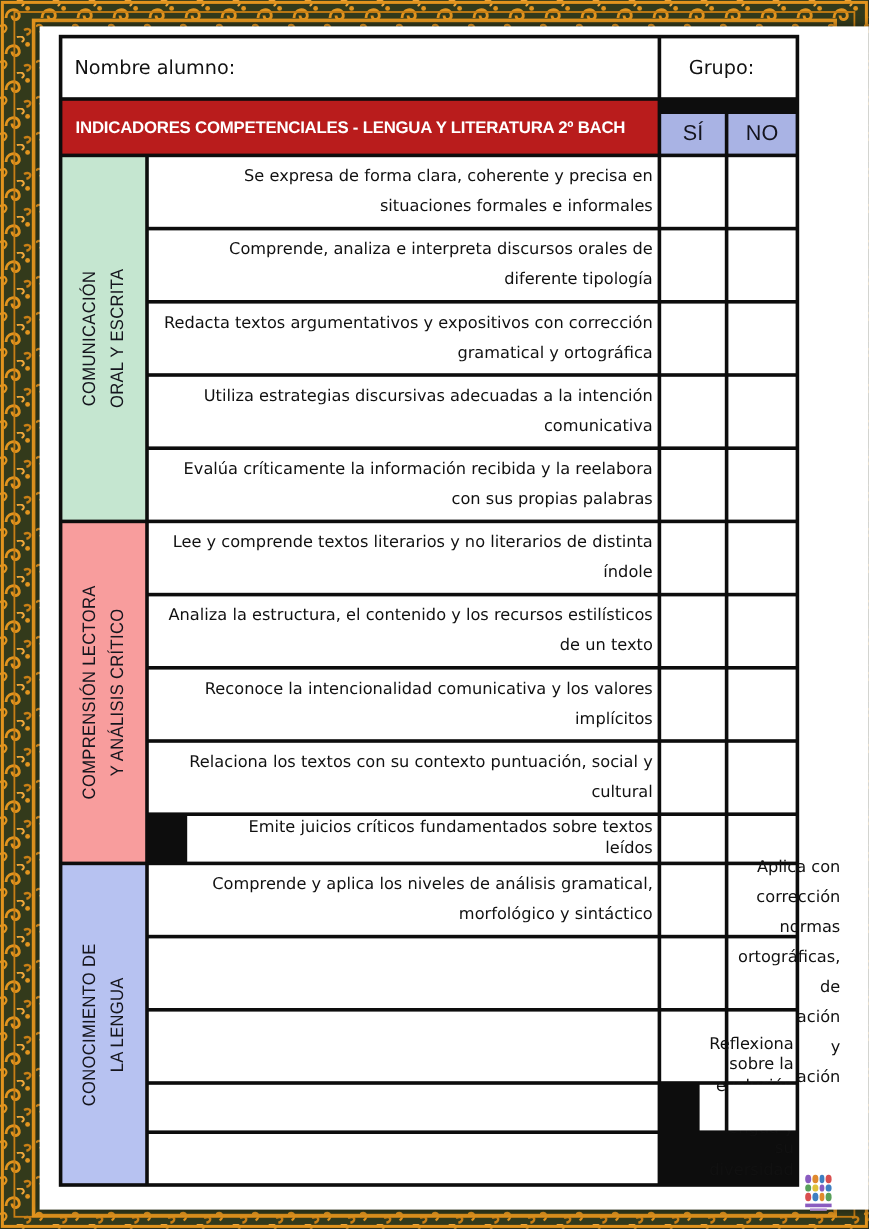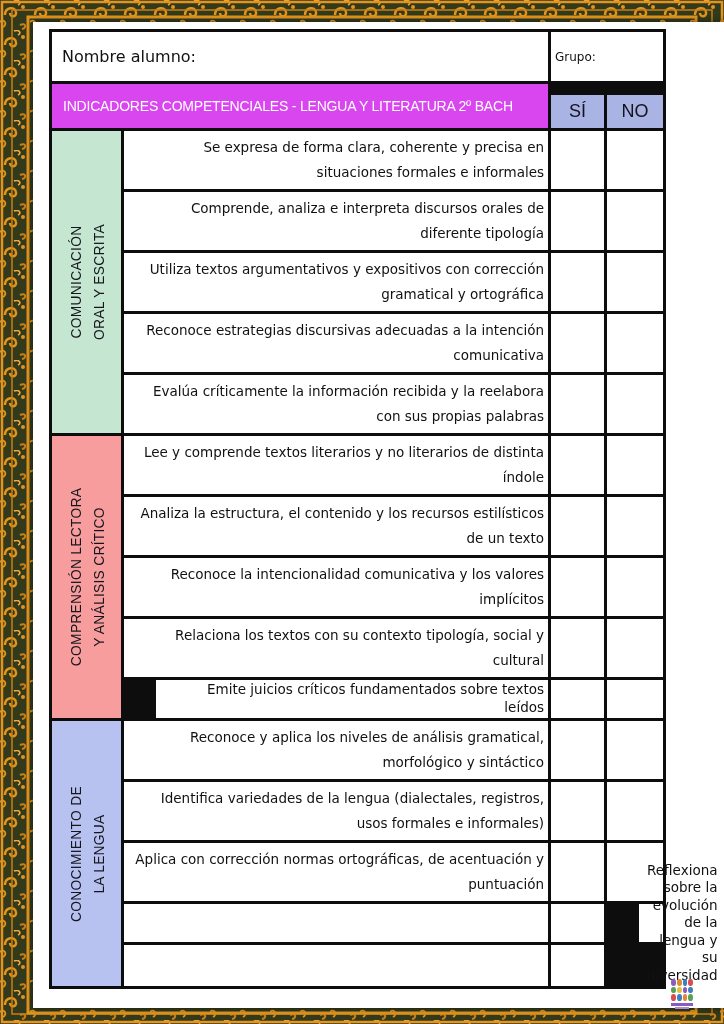--- a/index.html
+++ b/index.html
@@ -9,23 +9,23 @@
   .page{position:absolute;left:33px;top:22px;width:724px;height:986px;
         background:#ffffff;box-shadow:0 0 7px rgba(0,0,0,.45);}
   
   .tbl{position:absolute;left:16px;top:7px;width:617px;height:960px;
        box-sizing:border-box;background:#0d0d0d;padding:3px;
        display:grid;gap:3px;
        grid-template-columns:69px 424px 53px 56px;
        grid-template-rows:49px 44px 58px 58px 58px 58px 58px 58px 58px 58px 58px 38px 58px 58px 58px 38px 41px;}
   .cell{background:#ffffff;display:flex;align-items:center;box-sizing:border-box;}
   .name-cell{grid-column:1/3;padding-left:10px;font-size:16px;color:#111;}
-  .group-cell{grid-column:3/5;padding-left:4px;font-size:12px;color:#111;}
-  .title-cell{grid-column:1/3;background:#d946ef;color:#ffffff;
-              font-size:14px;font-weight:normal;letter-spacing:-0.2px;
+  .group-cell{grid-column:3/5;padding-left:23px;font-size:16px;color:#111;}
+  .title-cell{grid-column:1/3;background:#b91c1c;color:#ffffff;
+              font-size:14px;font-weight:bold;letter-spacing:-0.2px;
               padding-left:11px;font-family:"Liberation Sans",sans-serif;}
   .yn-head{background:#a9b3e4;justify-content:center;font-size:18px;color:#14141d;
            font-family:"Liberation Sans",sans-serif;margin-top:11px;}
   .ind{padding:2px 4px 2px 8px;font-size:13.5px;line-height:1.85;color:#111;text-align:right;}
   .ind.one{line-height:1.3;margin-left:32px;}
   .ans{background:#ffffff;}
   .vlabel{position:relative;overflow:visible;}
   .vlabel .rot{position:absolute;top:50%;left:50%;
                transform:translate(-50%,-50%) rotate(-90deg) scaleX(0.92);
                text-align:center;white-space:nowrap;line-height:1.5;
@@ -76,58 +76,57 @@
       <div class="cell vlabel sec-green" style="grid-row:3/8">
         <div class="rot"><span>COMUNICACIÓN</span><br>
         <span>ORAL Y ESCRITA</span></div>
       </div>
       <div class="cell ind">Se expresa de forma clara, coherente y precisa en situaciones formales e informales</div>
       <div class="cell ans"></div>
       <div class="cell ans"></div>
       <div class="cell ind">Comprende, analiza e interpreta discursos orales de diferente tipología</div>
       <div class="cell ans"></div>
       <div class="cell ans"></div>
-      <div class="cell ind">Utiliza textos argumentativos y expositivos con corrección gramatical y ortográfica</div>
+      <div class="cell ind">Redacta textos argumentativos y expositivos con corrección gramatical y ortográfica</div>
       <div class="cell ans"></div>
       <div class="cell ans"></div>
-      <div class="cell ind">Reconoce estrategias discursivas adecuadas a la intención comunicativa</div>
+      <div class="cell ind">Utiliza estrategias discursivas adecuadas a la intención comunicativa</div>
       <div class="cell ans"></div>
       <div class="cell ans"></div>
       <div class="cell ind">Evalúa críticamente la información recibida y la reelabora con sus propias palabras</div>
       <div class="cell ans"></div>
       <div class="cell ans"></div>
 
       <div class="cell vlabel sec-pink" style="grid-row:8/13">
         <div class="rot"><span>COMPRENSIÓN LECTORA</span><br>
         <span>Y ANÁLISIS CRÍTICO</span></div>
       </div>
       <div class="cell ind">Lee y comprende textos literarios y no literarios de distinta índole</div>
       <div class="cell ans"></div>
       <div class="cell ans"></div>
       <div class="cell ind">Analiza la estructura, el contenido y los recursos estilísticos de un texto</div>
       <div class="cell ans"></div>
       <div class="cell ans"></div>
       <div class="cell ind">Reconoce la intencionalidad comunicativa y los valores implícitos</div>
       <div class="cell ans"></div>
       <div class="cell ans"></div>
-      <div class="cell ind">Relaciona los textos con su contexto tipología, social y cultural</div>
+      <div class="cell ind">Relaciona los textos con su contexto puntuación, social y cultural</div>
       <div class="cell ans"></div>
       <div class="cell ans"></div>
       <div class="cell ind one">Emite juicios críticos fundamentados sobre textos leídos</div>
       <div class="cell ans"></div>
       <div class="cell ans"></div>
 
       <div class="cell vlabel sec-peri" style="grid-row:13/18">
         <div class="rot"><span>CONOCIMIENTO DE</span><br>
         <span>LA LENGUA</span></div>
       </div>
-      <div class="cell ind">Reconoce y aplica los niveles de análisis gramatical, morfológico y sintáctico</div>
+      <div class="cell ind">Comprende y aplica los niveles de análisis gramatical, morfológico y sintáctico</div>
       <div class="cell ans"></div>
       <div class="cell ans"></div>
-      <div class="cell ind">Identifica variedades de la lengua (dialectales, registros, usos formales e informales)</div>
       <div class="cell ans"></div>
       <div class="cell ans"></div>
       <div class="cell ind">Aplica con corrección normas ortográficas, de acentuación y puntuación</div>
       <div class="cell ans"></div>
       <div class="cell ans"></div>
       <div class="cell ans"></div>
       <div class="cell ans"></div>
       <div class="cell ind one">Reflexiona sobre la evolución de la lengua y su diversidad</div>
       <div class="cell ans"></div>
       <div class="cell ans"></div>

